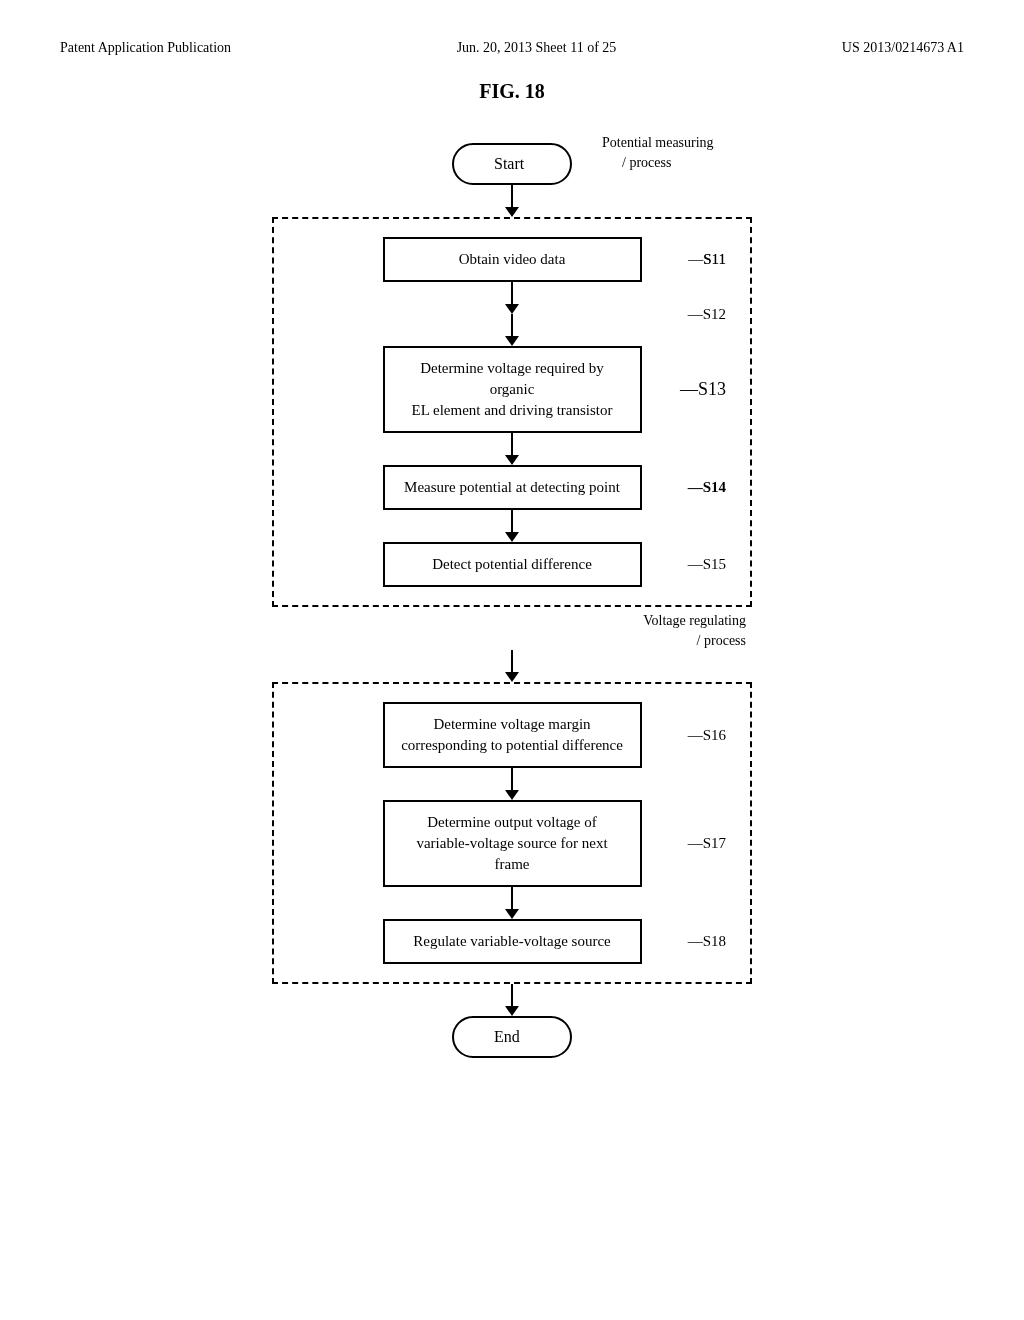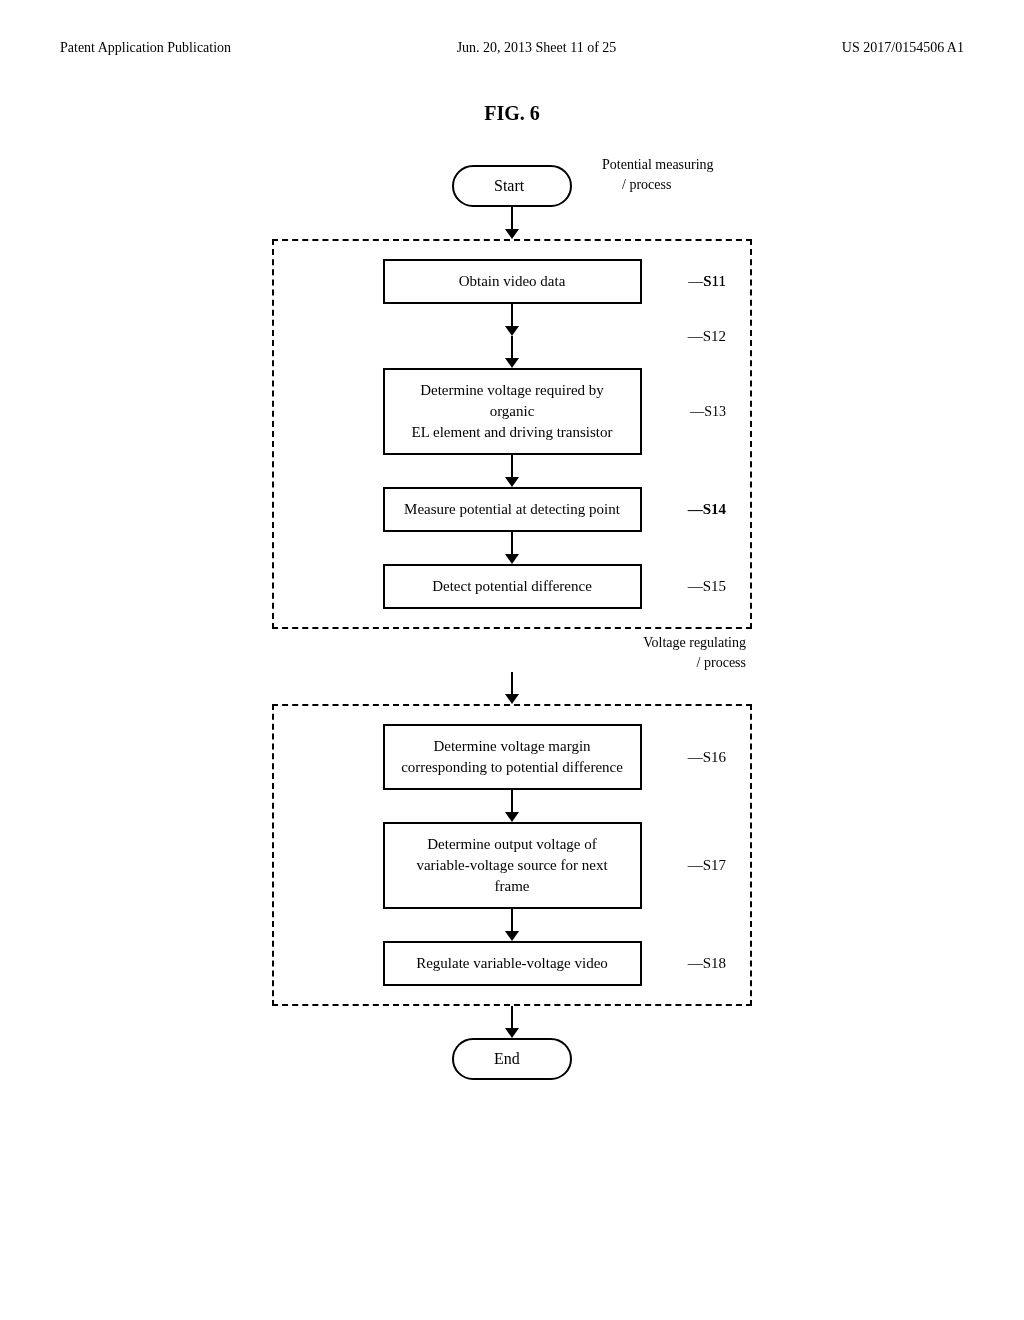--- a/index.html
+++ b/index.html
@@ -17,21 +17,21 @@
       min-height: 1320px;
       padding: 40px 60px;
       position: relative;
     }
 
     
     .header {
       display: flex;
       justify-content: space-between;
       align-items: flex-start;
-      margin-bottom: 46px;
+      margin-bottom: 24px;
       font-size: 14px;
     }
 
     
     .fig-title {
       text-align: center;
       font-size: 20px;
       font-weight: bold;
       margin-bottom: 40px;
       margin-top: 20px;
@@ -100,24 +100,24 @@
     }
   </style>
 </head>
 <body>
 
 <div class="page">
 
   <div class="header">
     <span>Patent Application Publication</span>
     <span>Jun. 20, 2013  Sheet 11 of 25</span>
-    <span>US 2017/0154506 A1</span>
+    <span>US 2013/0214673 A1</span>
   </div>
 
-  <div class="fig-title">FIG. 6</div>
+  <div class="fig-title">FIG. 18</div>
 
   <div style="display:flex; justify-content:center; margin-top: 10px;">
     <div style="display:flex; flex-direction:column; align-items:center; position:relative;">
 
       <div style="display:flex; align-items:center; margin-bottom:0; position:relative;">
         <div class="oval">
           <span>Start</span>
         </div>
 
         <div style="position:absolute; left: 150px; top: -10px; font-size:14px; line-height:1.4; white-space:nowrap;">
@@ -152,21 +152,21 @@
 
         <div class="arrow-down">
           <div class="arrow-line"></div>
           <div class="arrow-head"></div>
         </div>
 
         <div class="step-row">
           <div class="process-box" style="min-height:58px;align-items:flex-end;">
             <span>Determine voltage required by organic<br>EL element and driving transistor</span>
           </div>
-          <div style="position:absolute; right:0; font-size:14px;">—S13</div>
+          <div style="position:absolute; right:0; font-size:18px;">—S13</div>
         </div>
 
         <div class="arrow-down">
           <div class="arrow-line"></div>
           <div class="arrow-head"></div>
         </div>
 
         <div class="step-row">
           <div class="process-box">
             <span>Measure potential at detecting point</span>
@@ -219,21 +219,21 @@
           <div style="position:absolute; right:0; font-size:15px;">—S17</div>
         </div>
 
         <div class="arrow-down">
           <div class="arrow-line"></div>
           <div class="arrow-head"></div>
         </div>
 
         <div class="step-row">
           <div class="process-box">
-            <span>Regulate variable-voltage video</span>
+            <span>Regulate variable-voltage source</span>
           </div>
           <div style="position:absolute; right:0; font-size:15px;">—S18</div>
         </div>
 
       </div>
 
       <div class="arrow-down">
         <div class="arrow-line"></div>
         <div class="arrow-head"></div>
       </div>

